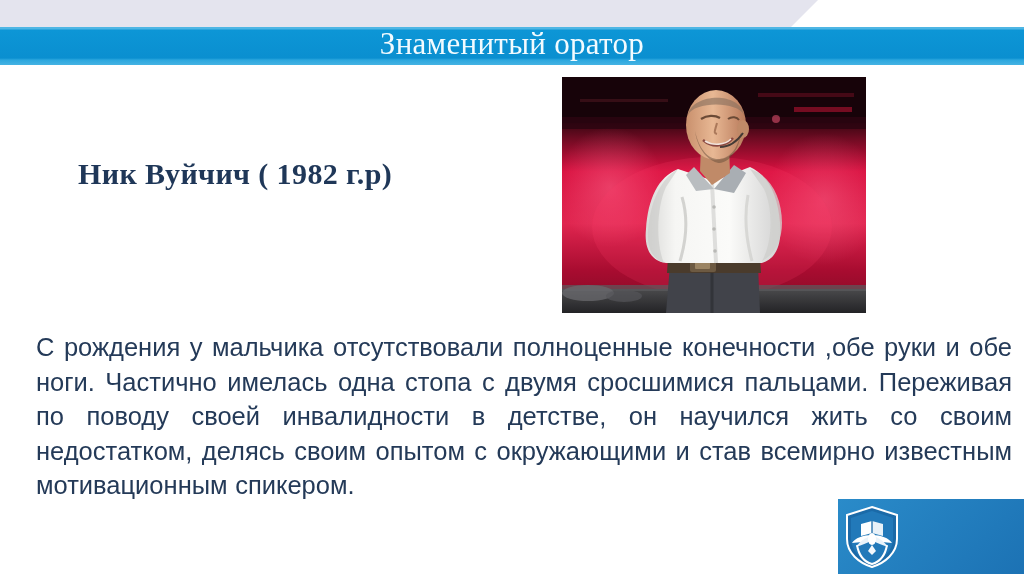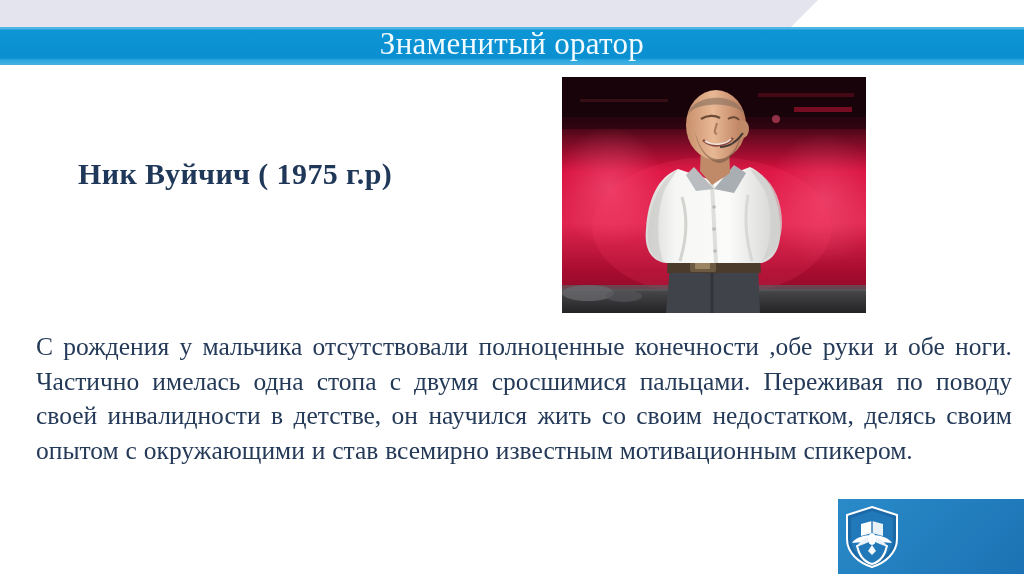--- a/index.html
+++ b/index.html
@@ -93,21 +93,21 @@
   .body-text {
     position: absolute;
     left: 36px;
     top: 330px;
     width: 976px;
     color: #243a58;
     font-size: 25.5px;
     line-height: 34.5px;
     text-align: justify;
     text-align-last: left;
-    font-family: Liberation Serif, serif;
+    font-family: Liberation Sans, sans-serif;
     word-spacing: 0.5px;
   }
 
   
   .logo {
     position: absolute;
     left: 838px;
     top: 499px;
     width: 186px;
     height: 75px;
@@ -145,21 +145,21 @@
 <body>
 
 <div class="slide">
 
   <div class="header-band"></div>
 
   <div class="header-bar"></div>
 
   <div class="header-title">Знаменитый оратор</div>
 
-  <div class="person-name">Ник Вуйчич ( 1975 г.р)</div>
+  <div class="person-name">Ник Вуйчич ( 1982 г.р)</div>
 
   <div class="photo">
     <svg viewBox="0 0 304 236" preserveAspectRatio="none" aria-hidden="true">
       <defs>
         <linearGradient id="stageGrad" x1="0" y1="0" x2="0" y2="1">
           <stop offset="0%" stop-color="#140207"></stop>
           <stop offset="16%" stop-color="#1d0309"></stop>
           <stop offset="26%" stop-color="#6e0b22"></stop>
           <stop offset="40%" stop-color="#d8103f"></stop>
           <stop offset="62%" stop-color="#e0254f"></stop>

